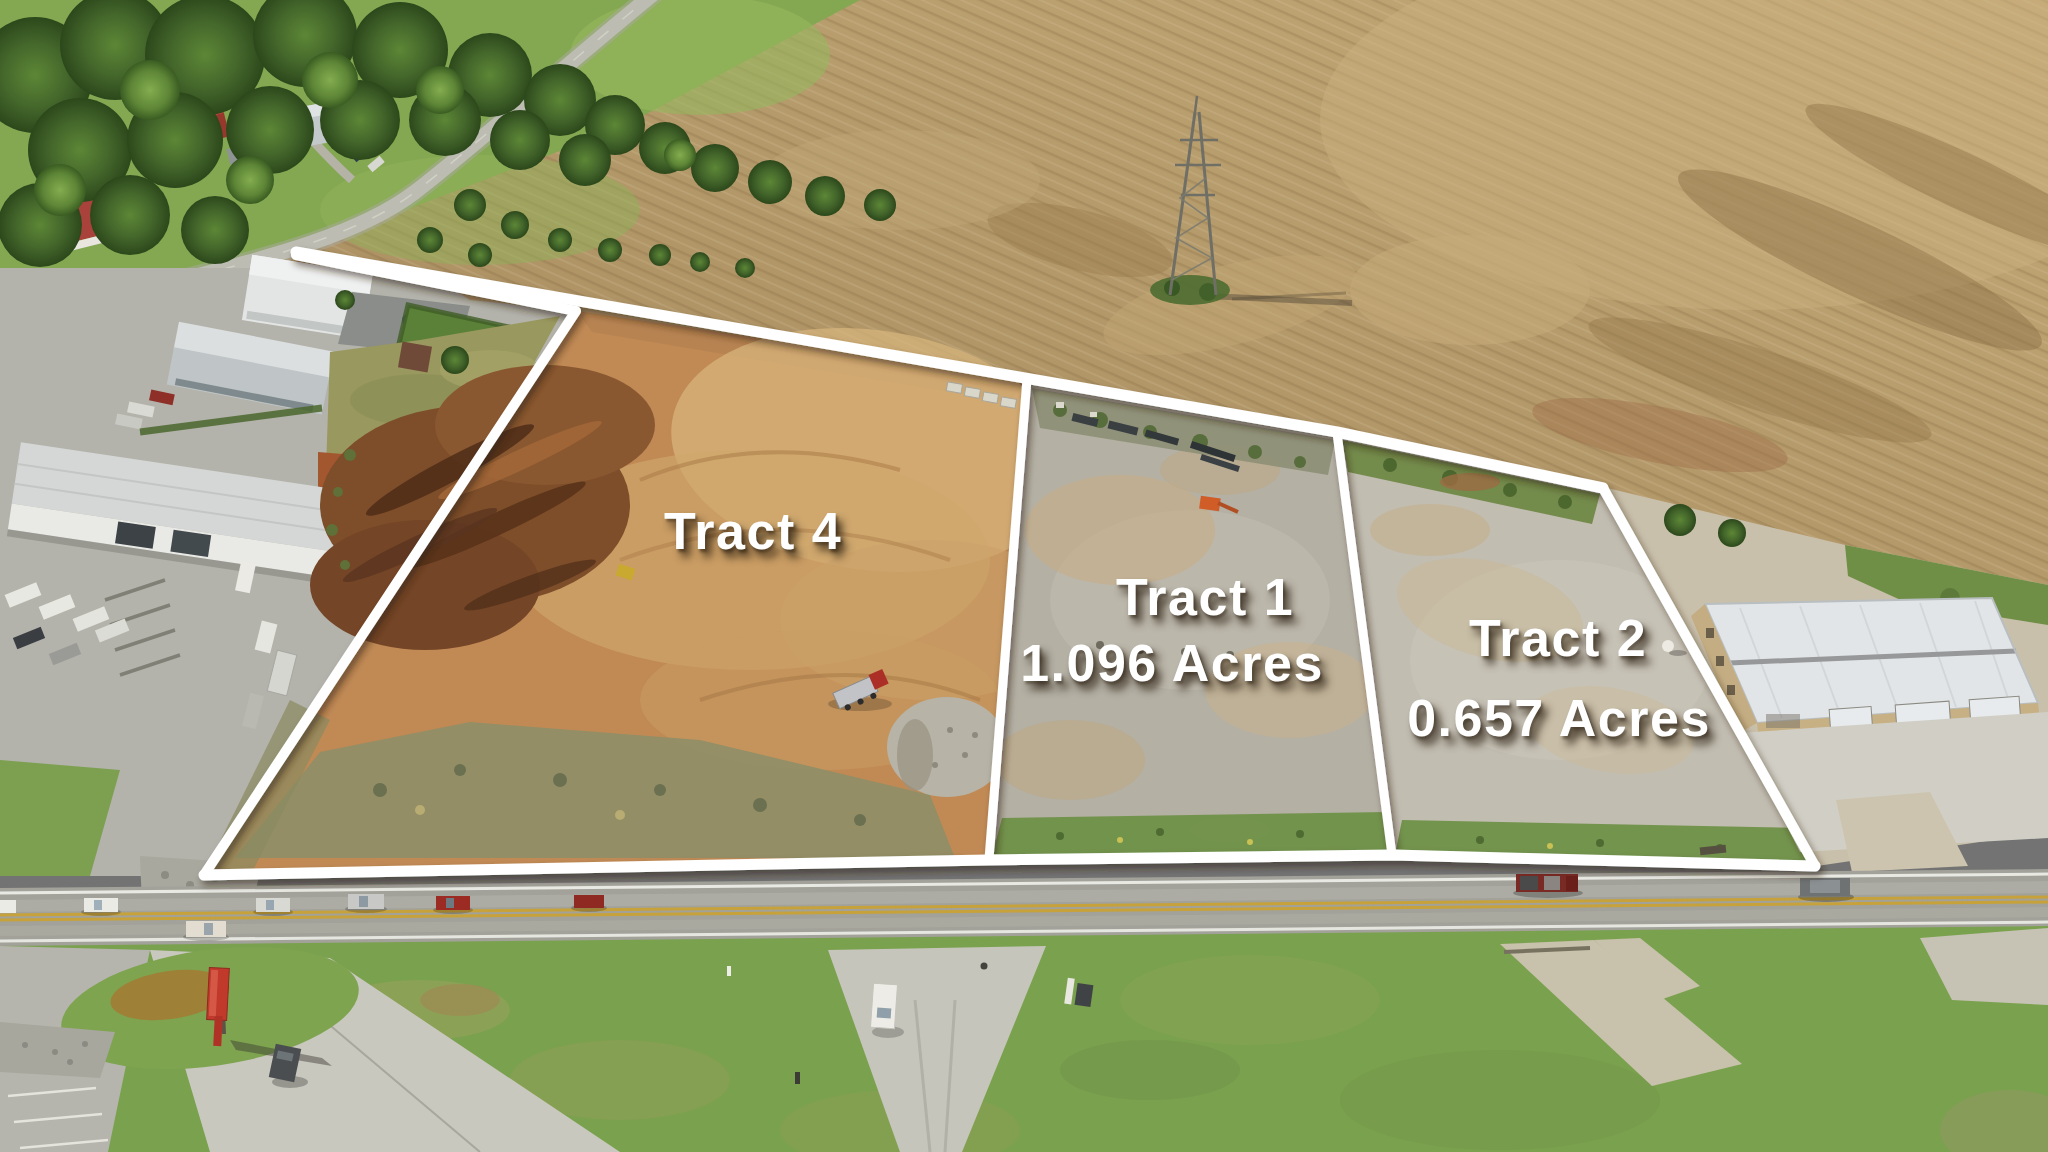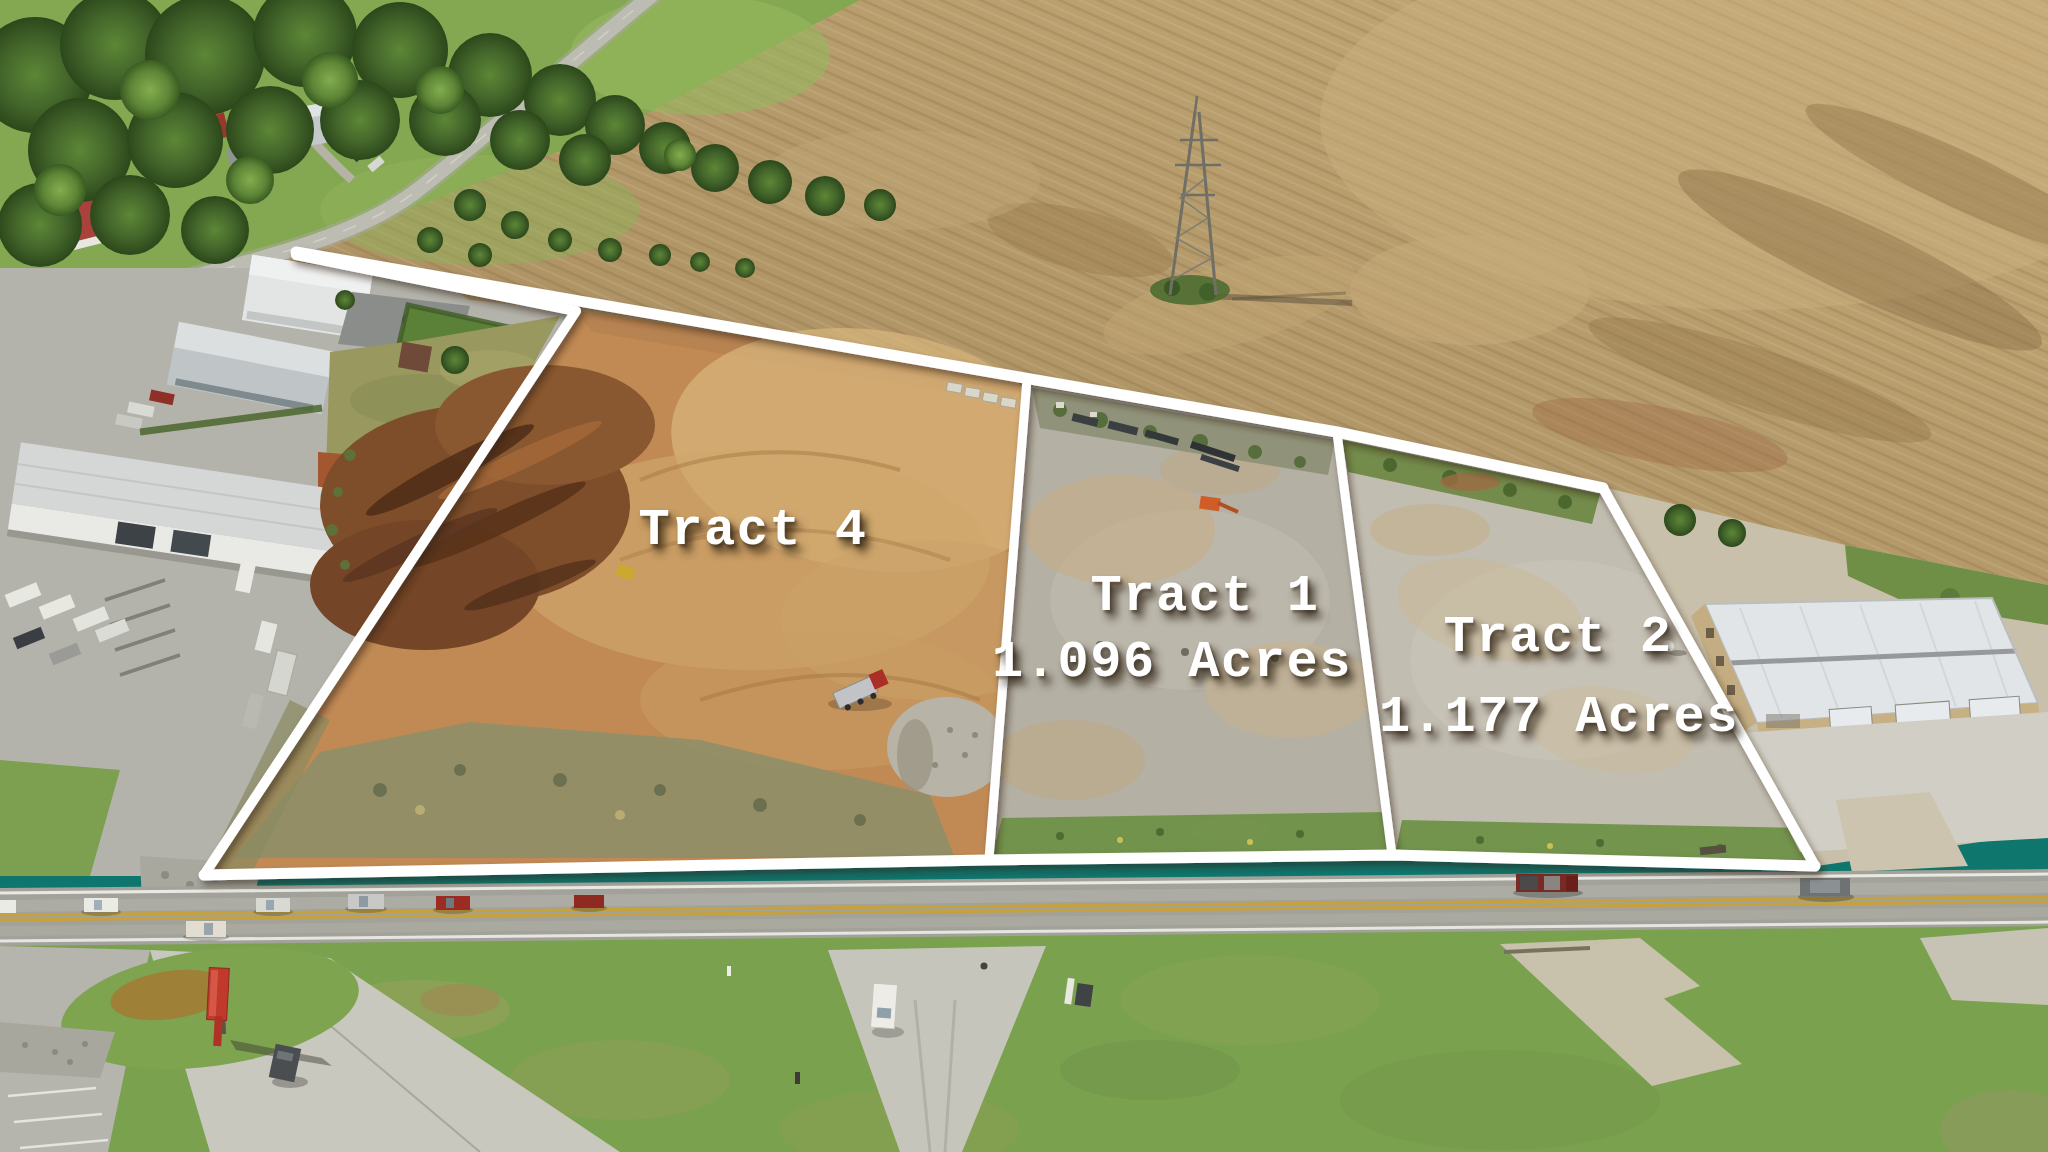--- a/index.html
+++ b/index.html
@@ -1,18 +1,18 @@
 <!DOCTYPE html>
 <html><head>
 <meta charset="utf-8">
 <style>
   html,body{margin:0;padding:0;background:#222;}
   #stage{
     position:relative;width:2048px;height:1152px;overflow:hidden;
-    background:#0f766e;font-family:Liberation Mono, monospace;
+    background:#737373;font-family:Liberation Sans, sans-serif;
   }
   #scene{position:absolute;left:0;top:0;width:100%;height:100%;display:block;}
   .tract-label{
     position:absolute;transform:translate(-50%,-50%);
     color:#ffffff;font-weight:700;font-size:52px;line-height:1;
     letter-spacing:1.5px;white-space:nowrap;
     text-shadow:6px 8px 9px rgba(40,28,14,.85),2px 3px 3px rgba(40,28,14,.5);
     user-select:none;
   }
 </style>
@@ -486,15 +486,15 @@
     <path d="M 1337,433 L 1392,855" stroke-width="9" stroke="#ffffff"></path>
   </g>
 </svg>
 
 <div class="tract-label" style="left:753px;top:531px;">Tract 4</div>
 
 <div class="tract-label" style="left:1205px;top:597px;">Tract 1</div>
 <div class="tract-label" style="left:1172px;top:663px;">1.096 Acres</div>
 
 <div class="tract-label" style="left:1558px;top:638px;">Tract 2</div>
-<div class="tract-label" style="left:1559px;top:718px;">1.177 Acres</div>
+<div class="tract-label" style="left:1559px;top:718px;">0.657 Acres</div>
 
 </div>
 
 </body></html>

